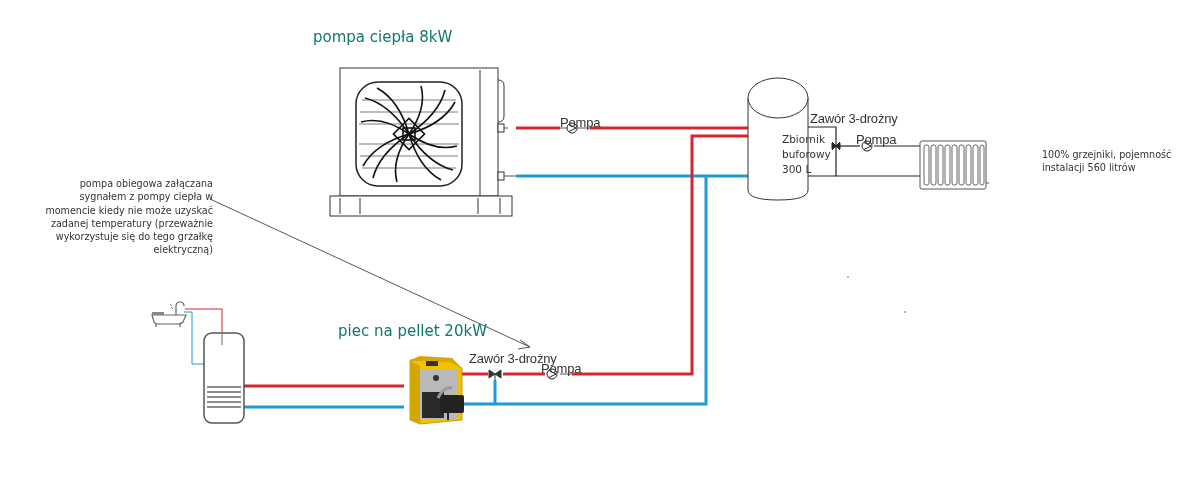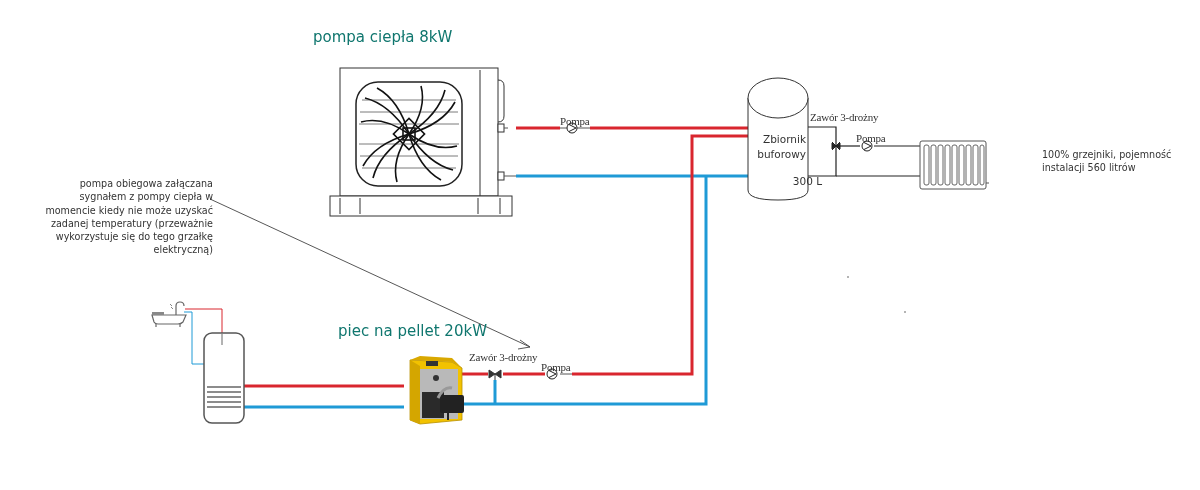--- a/index.html
+++ b/index.html
@@ -1,22 +1,22 @@
 <!DOCTYPE html>
 <html><head>
 <meta charset="utf-8">
 <style>
   html, body { margin: 0; padding: 0; background: #ffffff; }
   body { width: 1200px; height: 490px; position: relative; overflow: hidden; font-family: "Liberation Sans", sans-serif; }
   svg#diagram { position: absolute; left: 0; top: 0; }
   .lbl { position: absolute; white-space: nowrap; color: #222; }
   .lbl-big { font-family: "DejaVu Sans", sans-serif; font-size: 15px; color: #0f766e; }
-  .lbl-small { font-family: Liberation Serif, serif; font-size: 11px; color: #333; letter-spacing: -0.2px; }
+  .lbl-small { font-family: Liberation Sans, sans-serif; font-size: 13px; color: #333; letter-spacing: -0.2px; }
   .lbl-note { font-family: "DejaVu Sans", sans-serif; font-size: 9.6px; line-height: 13.3px; color: #333; white-space: normal; }
-  .lbl-tank { font-family: "DejaVu Sans", sans-serif; font-size: 10.5px; color: #333; text-align: right; line-height: 15px; }
+  .lbl-tank { font-family: "DejaVu Sans", sans-serif; font-size: 10.5px; color: #333; text-align: left; line-height: 15px; padding-left: 32px; }
 </style>
 </head>
 <body>
 
 <svg id="diagram" width="1200" height="490" viewBox="0 0 1200 490" xmlns="http://www.w3.org/2000/svg">
 
   <g stroke="#333" fill="#fff" stroke-width="1">
     <rect x="340" y="68" width="158" height="128" fill="#fff"></rect>
     <line x1="480" y1="70" x2="480" y2="196"></line>
     <path d="M498 80 q6 0 6 6 v30 q0 6 -6 6" fill="none"></path>
@@ -177,21 +177,21 @@
   <circle cx="905" cy="312" r="0.8" fill="#555"></circle>
 </svg>
 
 <div class="lbl lbl-big" style="left:313px; top:28px;">pompa ciepła 8kW</div>
 <div class="lbl lbl-small" style="left:560px; top:115px;">Pompa</div>
 
 <div class="lbl lbl-tank" style="left:750px; top:132px; width:56px;">
   <div>Zbiornik</div>
   <div>buforowy</div>
 </div>
-<div class="lbl lbl-tank" style="left:750px; top:174px; width:72px;">300 L</div>
+<div class="lbl lbl-tank" style="left:750px; top:162px; width:72px;">300 L</div>
 
 <div class="lbl lbl-small" style="left:810px; top:111px;">Zawór 3-drożny</div>
 <div class="lbl lbl-small" style="left:856px; top:132px;">Pompa</div>
 
 <div class="lbl lbl-note" style="left:1042px; top:148px; white-space:nowrap;">
   <div>100% grzejniki, pojemność</div>
   <div>instalacji 560 litrów</div>
 </div>
 
 <div class="lbl lbl-note" style="left:43px; top:177px; width:170px;text-align:right;">pompa obiegowa załączana sygnałem z pompy ciepła w momencie kiedy nie może uzyskać zadanej temperatury (przeważnie wykorzystuje się do tego grzałkę elektryczną)</div>

